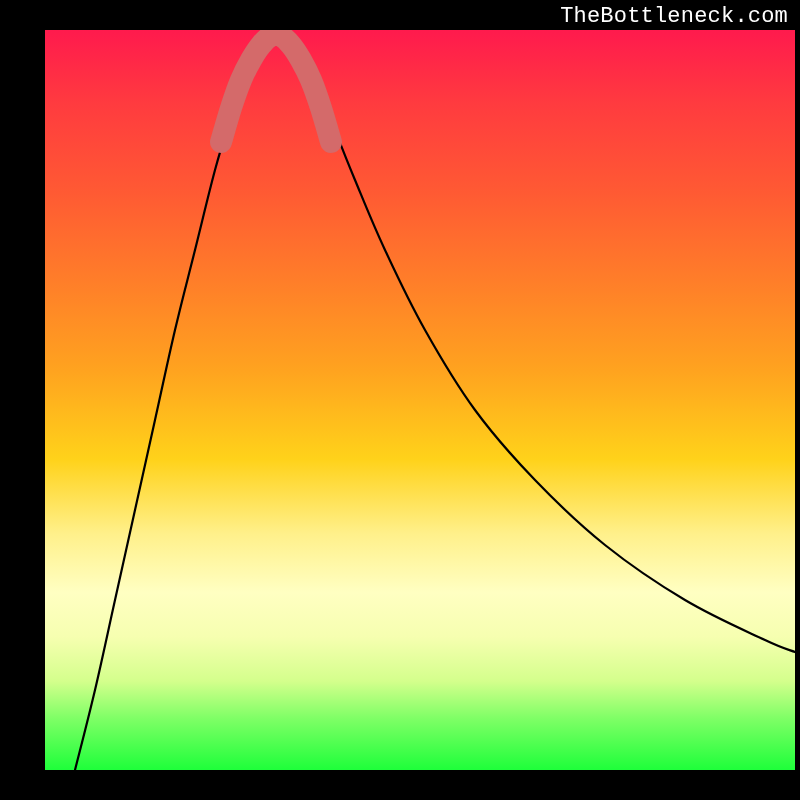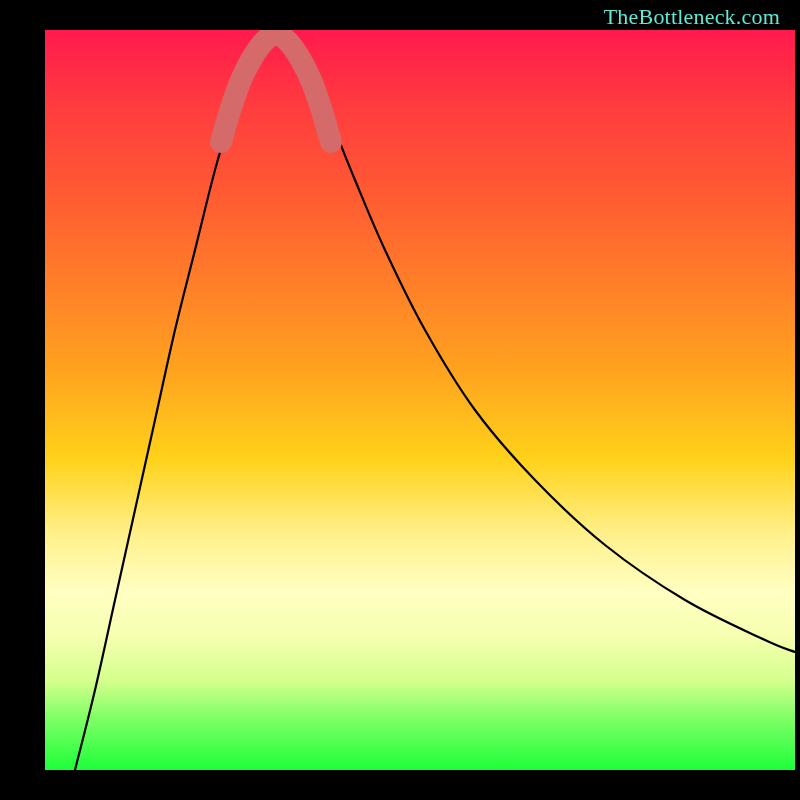--- a/index.html
+++ b/index.html
@@ -42,24 +42,24 @@
   svg.curves {
     position: absolute;
     left: 0;
     top: 0;
     width: 750px;
     height: 740px;
   }
   .watermark {
     position: absolute;
     top: 4px;
-    right: 20px;
-    font-family: Liberation Serif, serif;
+    right: 12px;
+    font-family: Liberation Mono, monospace;
     font-size: 22px;
-    color: #5eead4;
+    color: #ffffff;
     letter-spacing: 0.2px;
     user-select: none;
   }
 </style>
 </head>
 <body>
 
 <div class="frame">
   <div class="plot-area">
     <svg class="curves" viewBox="0 0 750 740" preserveAspectRatio="none">

